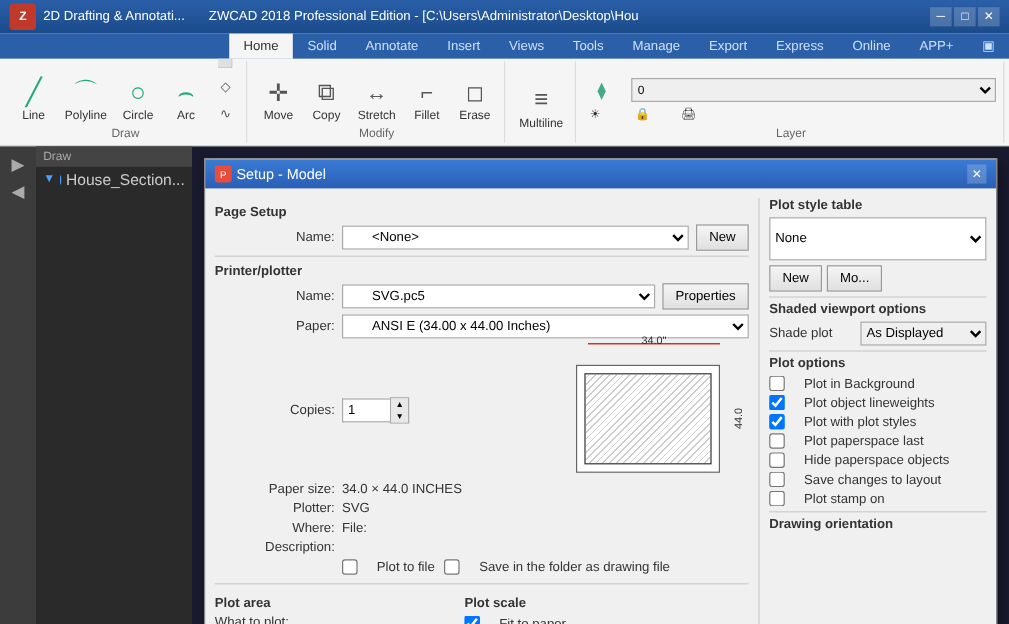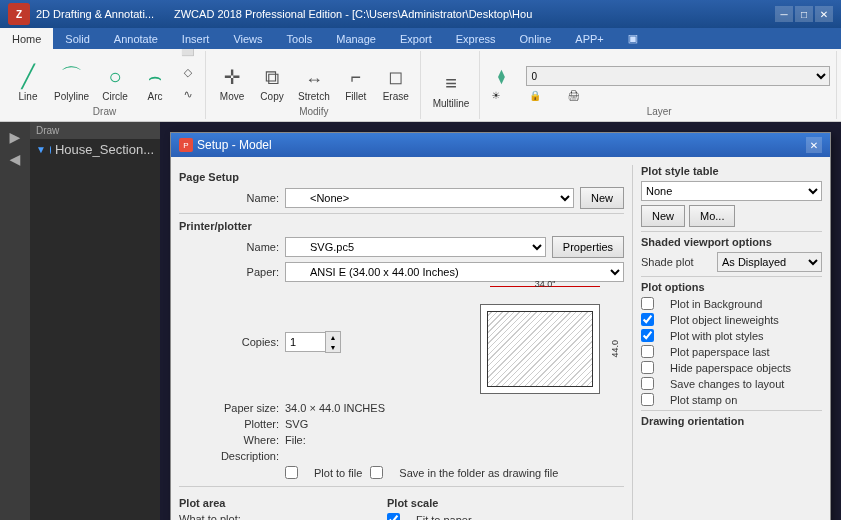--- a/index.html
+++ b/index.html
@@ -36,20 +36,21 @@
 
     
     .ribbon {
       background: #f5f5f5;
       border-bottom: 1px solid #ccc;
     }
     .ribbon-tabs {
       display: flex;
       background: #2b5fa8;
       padding: 0;
+      justify-content: flex-end;
     }
     .ribbon-tab {
       padding: 4px 12px;
       color: #cce0ff;
       font-size: 11px;
       cursor: pointer;
       border: none;
       background: transparent;
     }
     .ribbon-tab.active {
@@ -303,21 +304,21 @@
 
     
     .right-section-label {
       font-size: 11px;
       font-weight: bold;
       color: #333;
       margin-bottom: 4px;
     }
     .right-select {
       width: 100%;
-      height: 20px;
+      height: 36px;
       border: 1px solid #aaa;
       background: white;
       font-size: 11px;
       margin-bottom: 4px;
     }
     .right-row {
       display: flex;
       gap: 4px;
       margin-bottom: 4px;
     }

